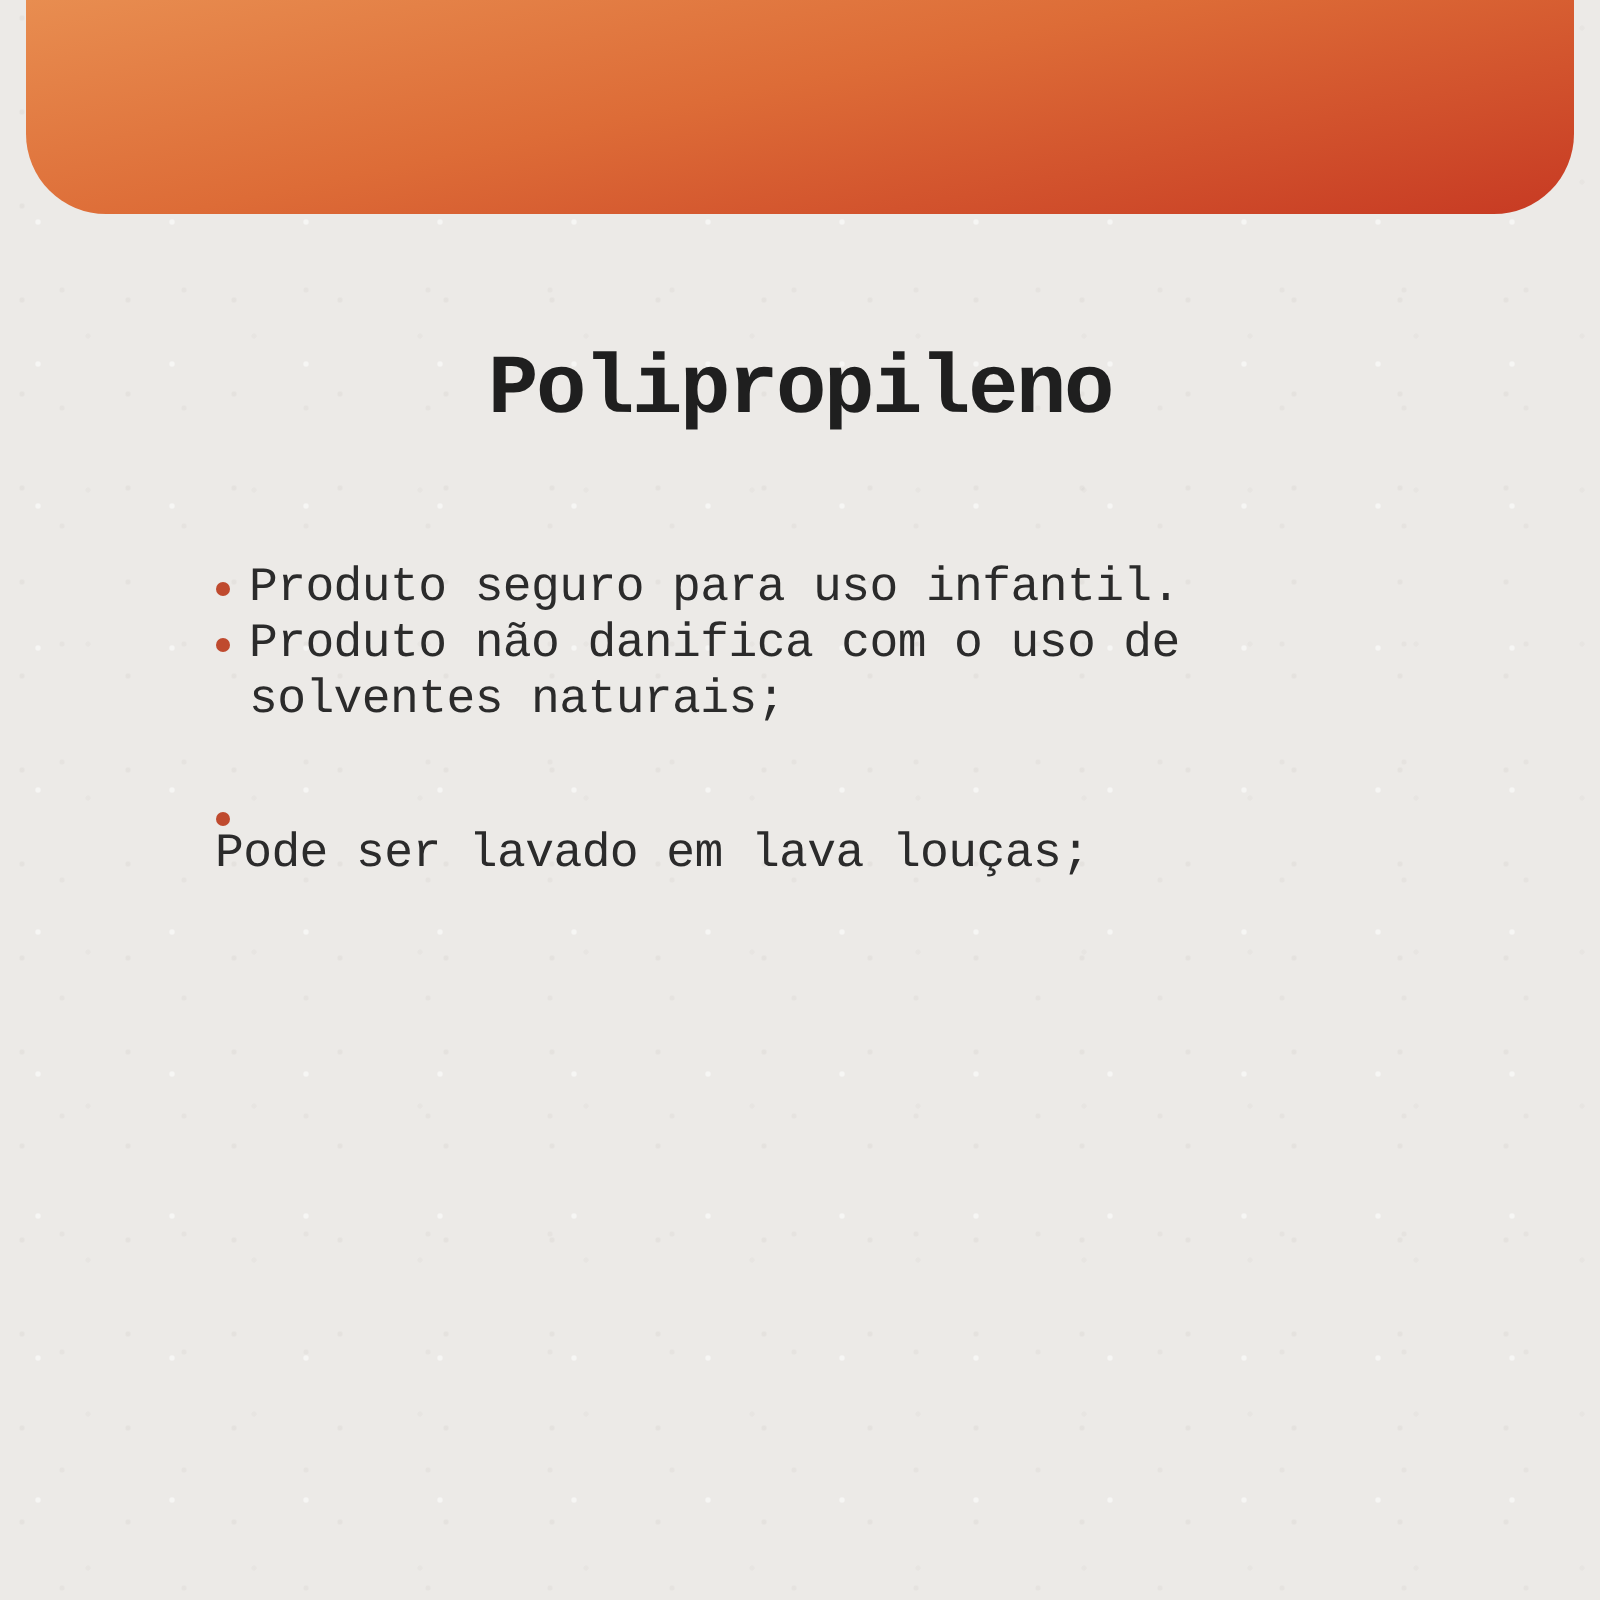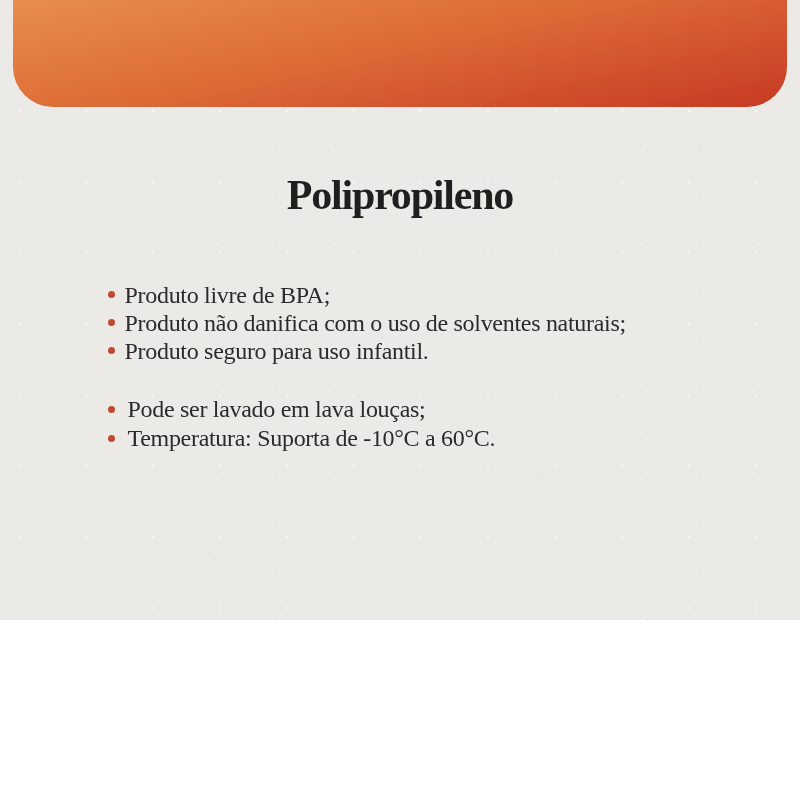--- a/index.html
+++ b/index.html
@@ -2,30 +2,30 @@
 <html><head>
 <meta charset="utf-8">
 <style>
   html, body {
     margin: 0;
     padding: 0;
   }
   .canvas {
     position: relative;
     width: 800px;
-    height: 620px;
+    height: 800px;
     overflow: hidden;
     background-color: #eceae7;
     background-image:
       radial-gradient(circle at 11px 9px,  rgba(110,100,92,.06) 0 1px, transparent 1.6px),
       radial-gradient(circle at 31px 27px, rgba(110,100,92,.05) 0 1px, transparent 1.6px),
       radial-gradient(circle at 19px 40px, rgba(255,255,255,.55) 0 1px, transparent 1.7px),
       radial-gradient(circle at 44px 14px, rgba(110,100,92,.04) 0 1px, transparent 1.5px);
     background-size: 53px 47px, 61px 59px, 67px 71px, 83px 77px;
-    font-family: Liberation Serif, serif;
+    font-family: Liberation Mono, monospace;
     color: #2b2b2b;
   }
   .header-bar {
     position: absolute;
     top: 0;
     left: 13px;
     right: 13px;
     height: 107px;
     border-radius: 0 0 40px 40px;
     background: linear-gradient(168deg, #e88d50 0%, #dd6c37 45%, #c73a23 100%);
@@ -59,20 +59,21 @@
     margin-top: 62px;
   }
   .list-features li {
     line-height: 28px;
   }
   .list-recs {
     margin-top: 30px;
   }
   .list-recs li {
     line-height: 29px;
+    flex-direction: column;
   }
   .bullet {
     flex: 0 0 auto;
     width: 7px;
     height: 7px;
     border-radius: 50%;
     background: #bf4a2e;
     margin-top: 11px;
   }
   .list-features .bullet { margin-right: 10px; margin-top: 10px; }
@@ -103,38 +104,30 @@
 
   <div class="header-bar"></div>
 
   <div class="content">
 
     <h1 class="page-title">Polipropileno</h1>
 
     <ul class="bullet-list list-features">
       <li>
         <span class="bullet"></span>
-        <span class="item-text">Produto livre de BPA;</span>
+        <span class="item-text">Produto seguro para uso infantil.</span>
       </li>
       <li>
         <span class="bullet"></span>
         <span class="item-text">Produto não danifica com o uso de solventes naturais;</span>
-      </li>
-      <li>
-        <span class="bullet"></span>
-        <span class="item-text">Produto seguro para uso infantil.</span>
       </li>
     </ul>
 
 
     <ul class="bullet-list list-recs">
       <li>
         <span class="bullet"></span>
         <span class="item-text">Pode ser lavado em lava louças;</span>
       </li>
-      <li>
-        <span class="bullet"></span>
-        <span class="item-text">Temperatura: Suporta de -10°C a 60°C.</span>
-      </li>
     </ul>
 
   </div>
 </div>
 
 </body></html>

